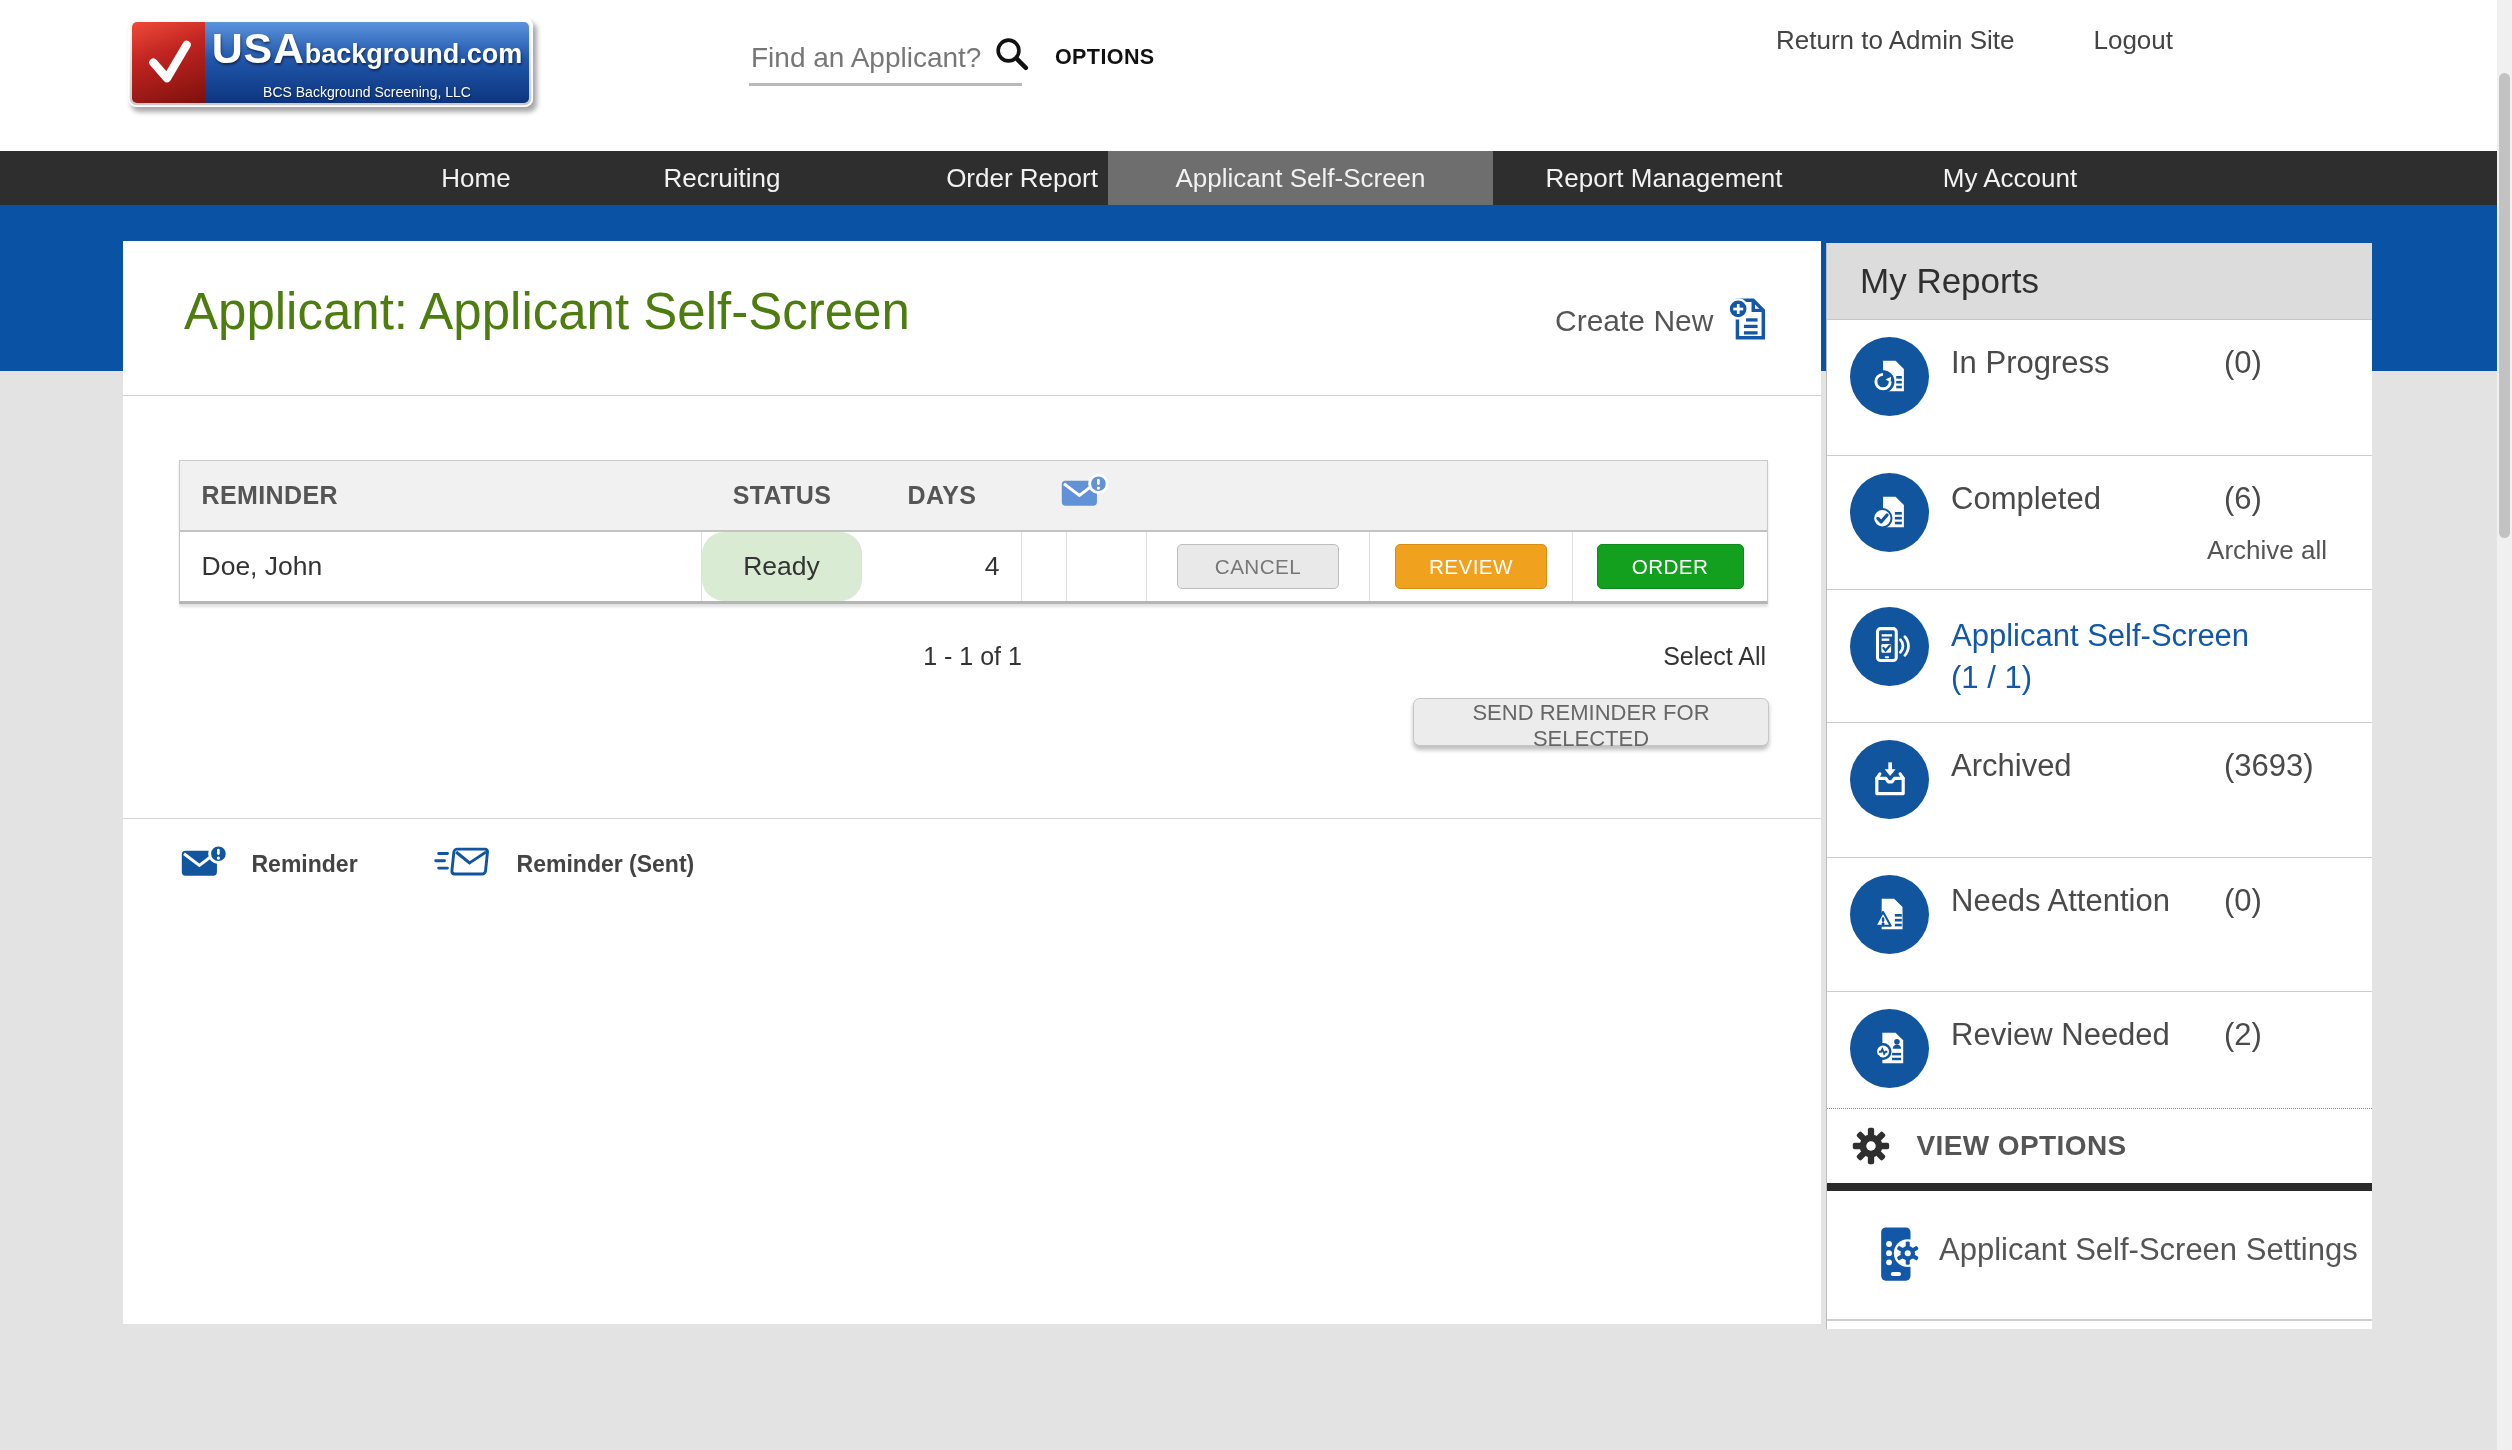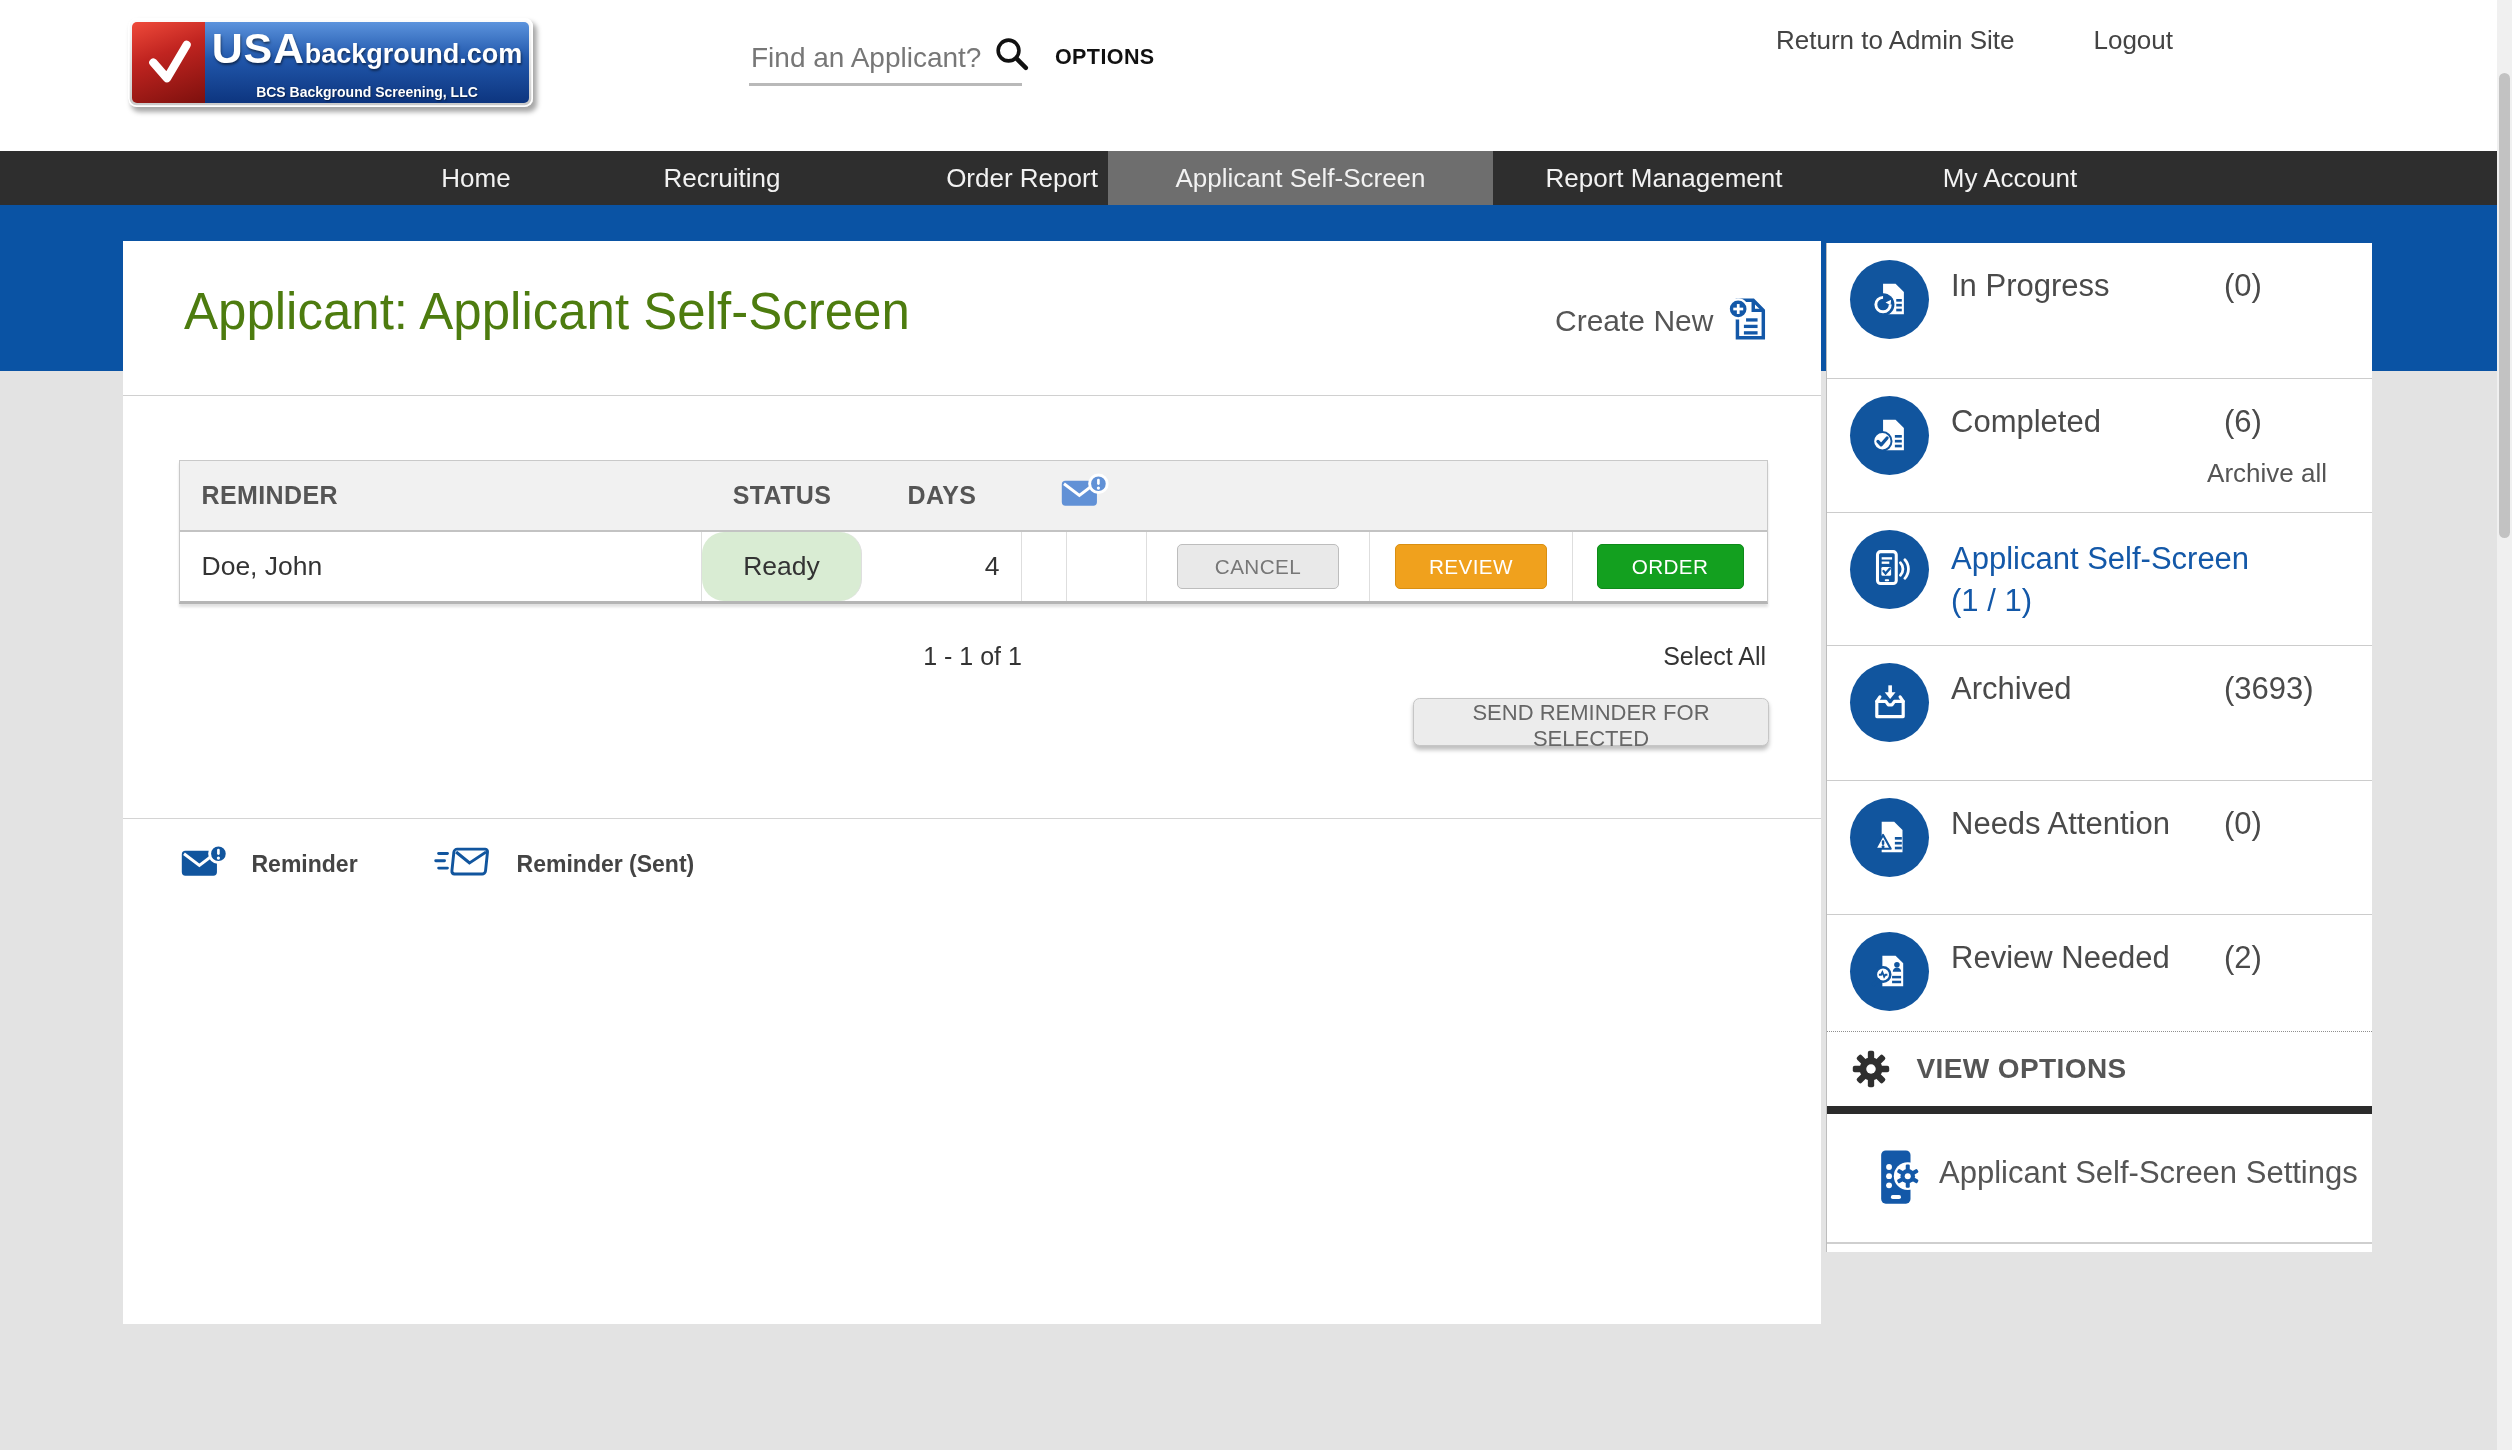--- a/index.html
+++ b/index.html
@@ -10,21 +10,21 @@
   .logo{position:absolute;left:128px;top:18px;width:405px;height:89px;display:flex;
         border-radius:8.3px;padding:4.1px;background:linear-gradient(180deg,#fdfdfd,#c9c9c9);
         box-shadow:3.3px 4.1px 5.8px rgba(0,0,0,.35), inset 0 0 0 1.7px #ffffff;box-sizing:border-box;}
   .logo-check{width:73px;border-radius:5px 0 0 5px;background:linear-gradient(160deg,#ef4a3a 0%,#c02420 40%,#7d100d 100%);
         display:flex;align-items:center;justify-content:center;}
   .logo-main{flex:1;border-radius:0 5px 5px 0;background:linear-gradient(180deg,#5b93dd 0%,#2157ab 45%,#0d357f 100%);
         display:flex;flex-direction:column;align-items:center;justify-content:center;color:#fff;line-height:1;}
   .logo-line1{display:flex;align-items:baseline;text-shadow:0.8px 1.7px 2.5px rgba(0,0,0,.5);}
   .logo-usa{font-size:43px;font-weight:bold;letter-spacing:0.8px;}
   .logo-domain{font-size:27px;font-weight:bold;}
-  .logo-sub{font-size:14px;font-weight:bold;margin-top:15px;text-shadow:0.8px 0.8px 1.7px rgba(0,0,0,.5);}
+  .logo-sub{font-size:14px;font-weight:normal;margin-top:15px;text-shadow:0.8px 0.8px 1.7px rgba(0,0,0,.5);}
   .search-area{position:absolute;left:749px;top:33px;display:flex;align-items:center;}
   .search-input{width:269px;height:48px;border:none;outline:none;border-bottom:3.3px solid #b9b9b9;
         font-size:28px;color:#8b5cf6;background:transparent;font-family:"Liberation Sans",sans-serif;}
   .search-input::placeholder{color:#777;}
   .search-btn{margin-left:-28px;background:none;border:none;cursor:pointer;padding:0 0 8.3px 0;}
   .options-label{margin-left:25px;font-size:21.5px;font-weight:bold;color:#111;letter-spacing:0.4px;padding-bottom:5px;}
   .top-links{position:absolute;right:339px;top:25px;display:flex;gap:79px;font-size:26px;color:#444;}
   .top-links a{color:#444;text-decoration:none;cursor:pointer;}
   
   .navbar{position:absolute;left:0;top:151px;width:100%;height:54px;background:#2e2e2e;padding-left:26px;}
@@ -231,20 +231,23 @@
             <rect x="12" y="3.5" width="23" height="17" rx="2" fill="#fff" stroke="#11559e" stroke-width="2"></rect>
             <path d="M13.5 5.5 l10 7.5 L34 5.5" stroke="#11559e" stroke-width="2" fill="none"></path>
           </g>
         </svg>
       </span>
       <span class="legend-label">Reminder (Sent)</span>
     </div>
   </div>
 
   <div class="sidebar">
+    <div class="sb-header">
+      <span class="sb-title">My Reports</span>
+    </div>
 
     <div class="sb-item row-h1">
       <div class="circle">
         <svg width="50" height="50" viewBox="0 0 36 36">
           <path d="M13 7 h9 l6 6 v16 H13 z" fill="#fff"></path>
           <rect x="22.5" y="18" width="4" height="1.9" fill="#11559e"></rect>
           <rect x="22.5" y="21.5" width="4" height="1.9" fill="#11559e"></rect>
           <rect x="22.5" y="25" width="4" height="1.9" fill="#11559e"></rect>
           <circle cx="13" cy="22" r="8.2" fill="#11559e"></circle>
           <path d="M13 16.8 a5.2 5.2 0 1 0 5.2 5.2" stroke="#fff" stroke-width="2.1" fill="none"></path>

